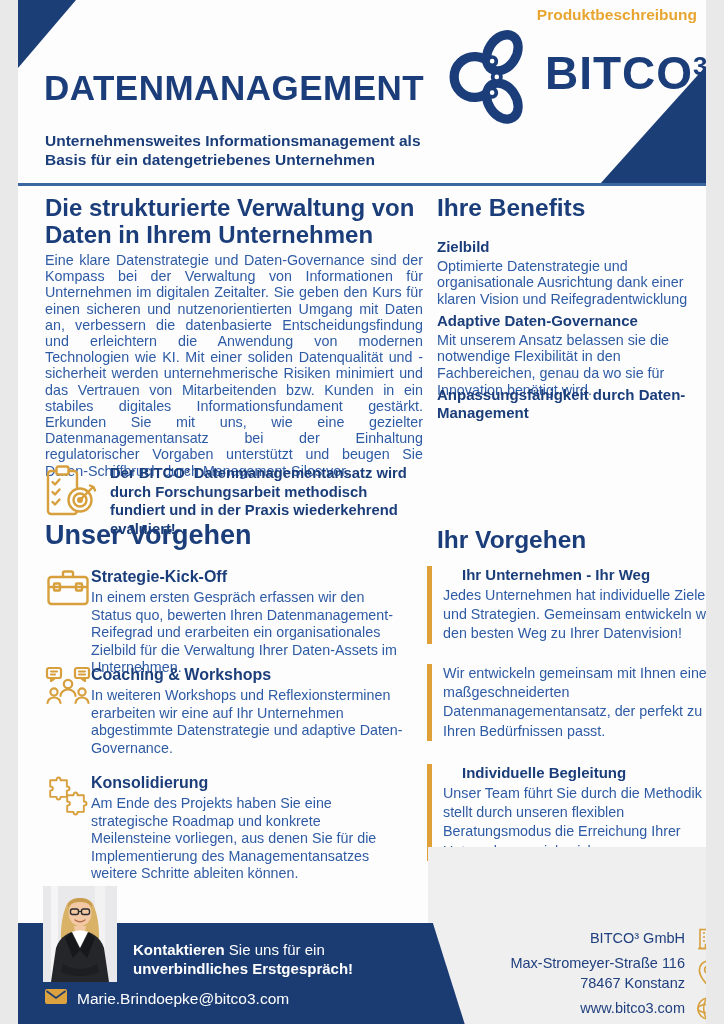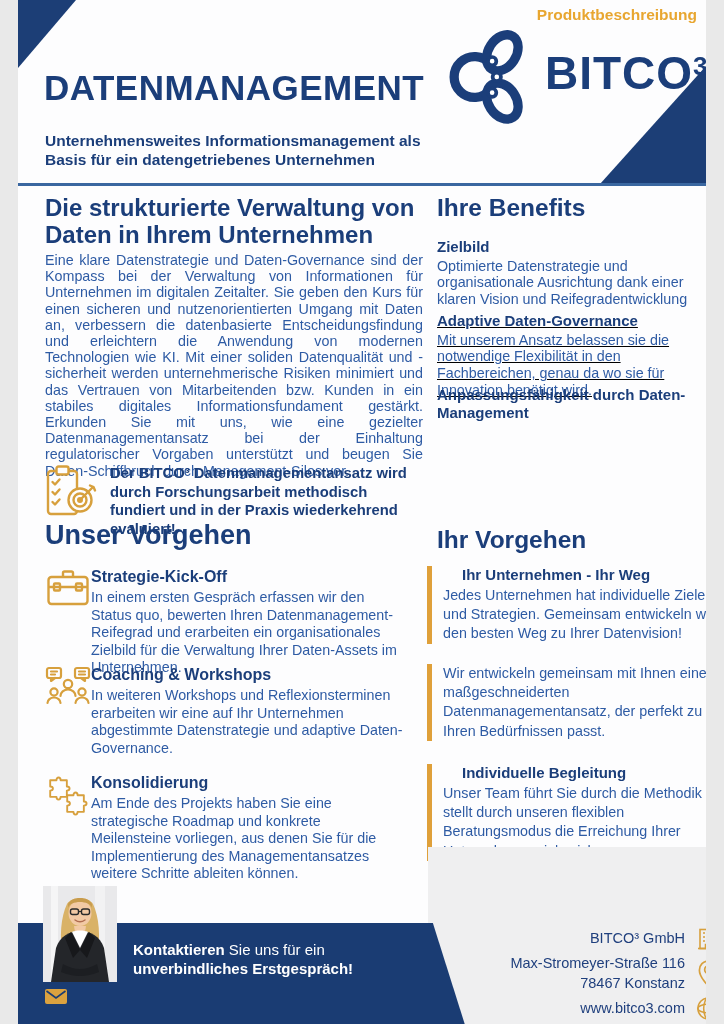--- a/index.html
+++ b/index.html
@@ -26,21 +26,21 @@
   .callout{position:absolute;left:0;top:274px;display:flex;gap:13px;align-items:flex-start;}
   .callout-text{font-size:14.8px;line-height:18.6px;font-weight:bold;color:#1b3e7a;width:312px;}
   .h-vorgehen{position:absolute;left:0;top:330px;font-size:27px;font-weight:bold;color:#1b3e7a;}
   .proc{position:absolute;left:0;display:flex;align-items:flex-start;}
   .proc1{top:378px;} .proc2{top:476px;} .proc3{top:584px;}
   .proc .ic{width:46px;flex:0 0 46px;display:flex;justify-content:center;}
   .proc-title{font-size:16px;font-weight:bold;color:#1b3e7a;margin-bottom:3px;}
   .proc-text{font-size:14.3px;line-height:17.6px;color:#2e5ba4;width:312px;}
   .h-benefits{position:absolute;left:10px;top:4px;font-size:24.5px;font-weight:bold;color:#1b3e7a;}
   .benefit{position:absolute;left:10px;width:284px;}
-  .ben1{top:48px;} .ben2{top:122px;text-decoration:underline;} .ben3{top:196px;}
+  .ben1{top:48px;} .ben2{top:122px;} .ben3{top:196px;}
   .ben-title{font-size:15px;font-weight:bold;color:#1b3e7a;margin-bottom:2px;line-height:17.5px;}
   .ben-text{font-size:14.3px;line-height:16.9px;color:#2e5ba4;}
   .h-angebot{position:absolute;left:10px;top:336px;font-size:24.5px;font-weight:bold;color:#1b3e7a;}
   .offer{position:absolute;left:0;width:288px;border-left:5px solid #dfa03a;padding-left:11px;}
   .off1{top:376px;} .off2{top:474px;} .off3{top:574px;}
   .offer-title{font-size:15px;font-weight:bold;color:#1b3e7a;margin-bottom:3px;margin-left:19px;}
   .offer-text{font-size:14.3px;line-height:19.2px;color:#2e5ba4;}
   
   .gray-panel{position:absolute;left:410px;top:847px;width:314px;height:177px;background:#efeff0;}
   .blue-band{position:absolute;left:0;top:923px;width:724px;height:101px;background:#1a3c73;
@@ -228,20 +228,21 @@
     <div class="b">unverbindliches Erstgespräch!</div>
   </div>
 
   <div class="email-row">
     <span>
       <svg width="22" height="15" viewBox="0 0 22 15">
         <rect width="22" height="15" rx="2" fill="#dba23f"></rect>
         <path d="M1.5 2 L11 9 L20.5 2" fill="none" stroke="#1a3c73" stroke-width="1.6"></path>
       </svg>
     </span>
+    <span class="email-text">Marie.Brindoepke@bitco3.com</span>
   </div>
 
   <div class="info">
     <div class="info-row">
       <div class="txt">BITCO³ GmbH</div>
       <span class="ic">
         <svg width="24" height="24" viewBox="0 0 24 24" fill="none" stroke="#d7a03d" stroke-width="1.6">
           <rect x="4" y="2.5" width="13" height="19"></rect>
           <rect x="17" y="8" width="4.5" height="13.5"></rect>
           <path d="M7 6 h2 M12 6 h2 M7 10 h2 M12 10 h2 M7 14 h2 M12 14 h2"></path>

